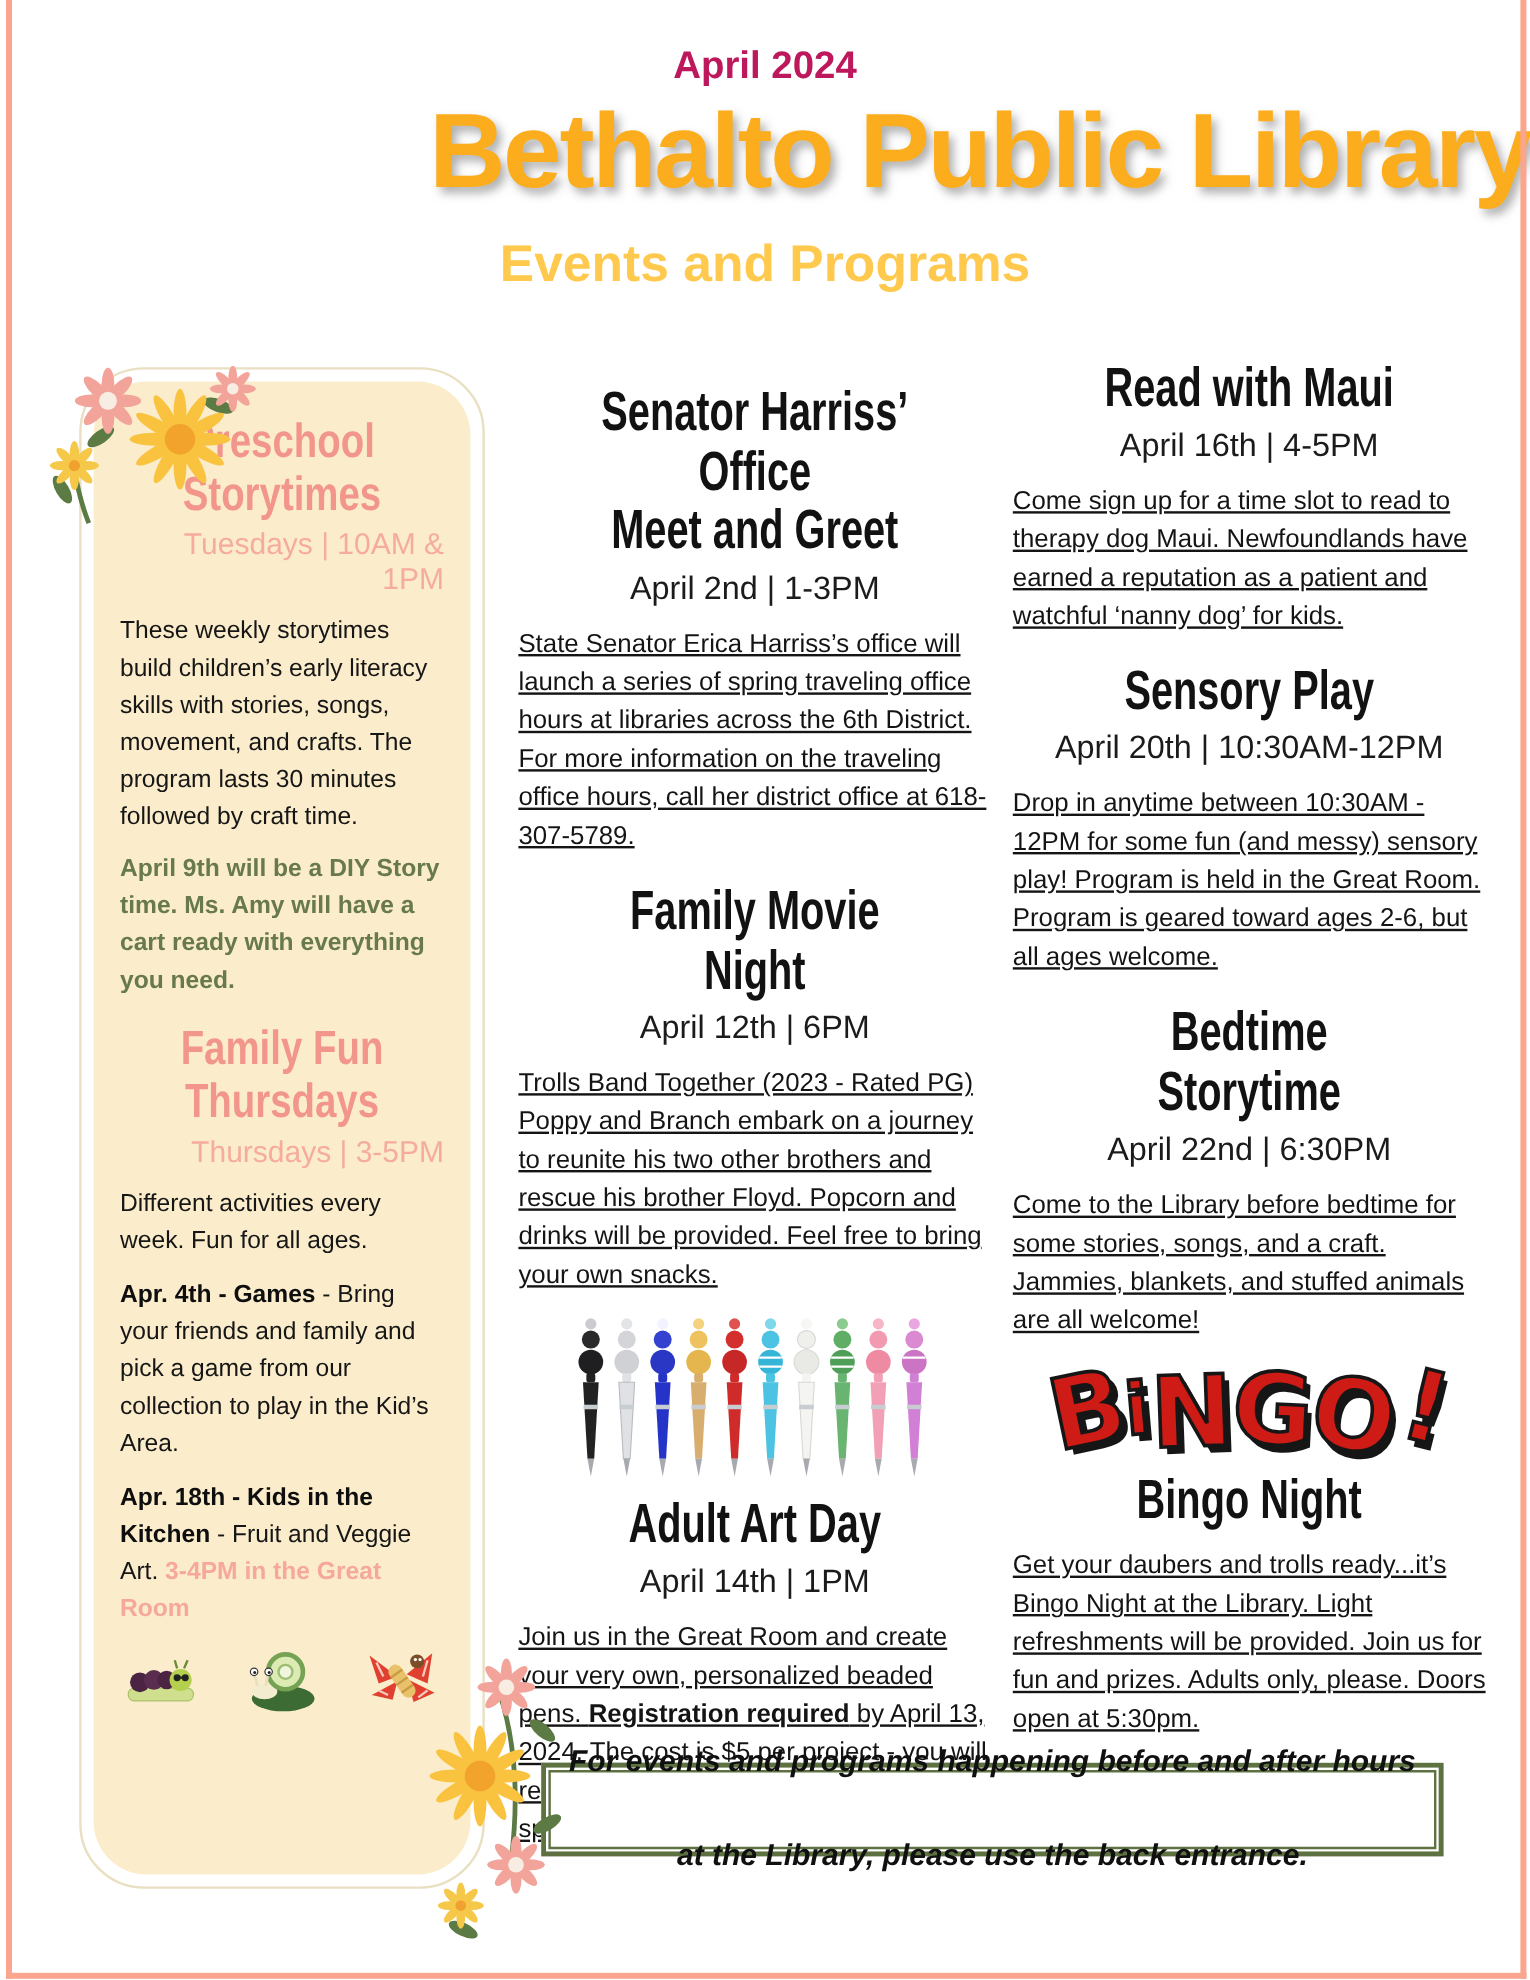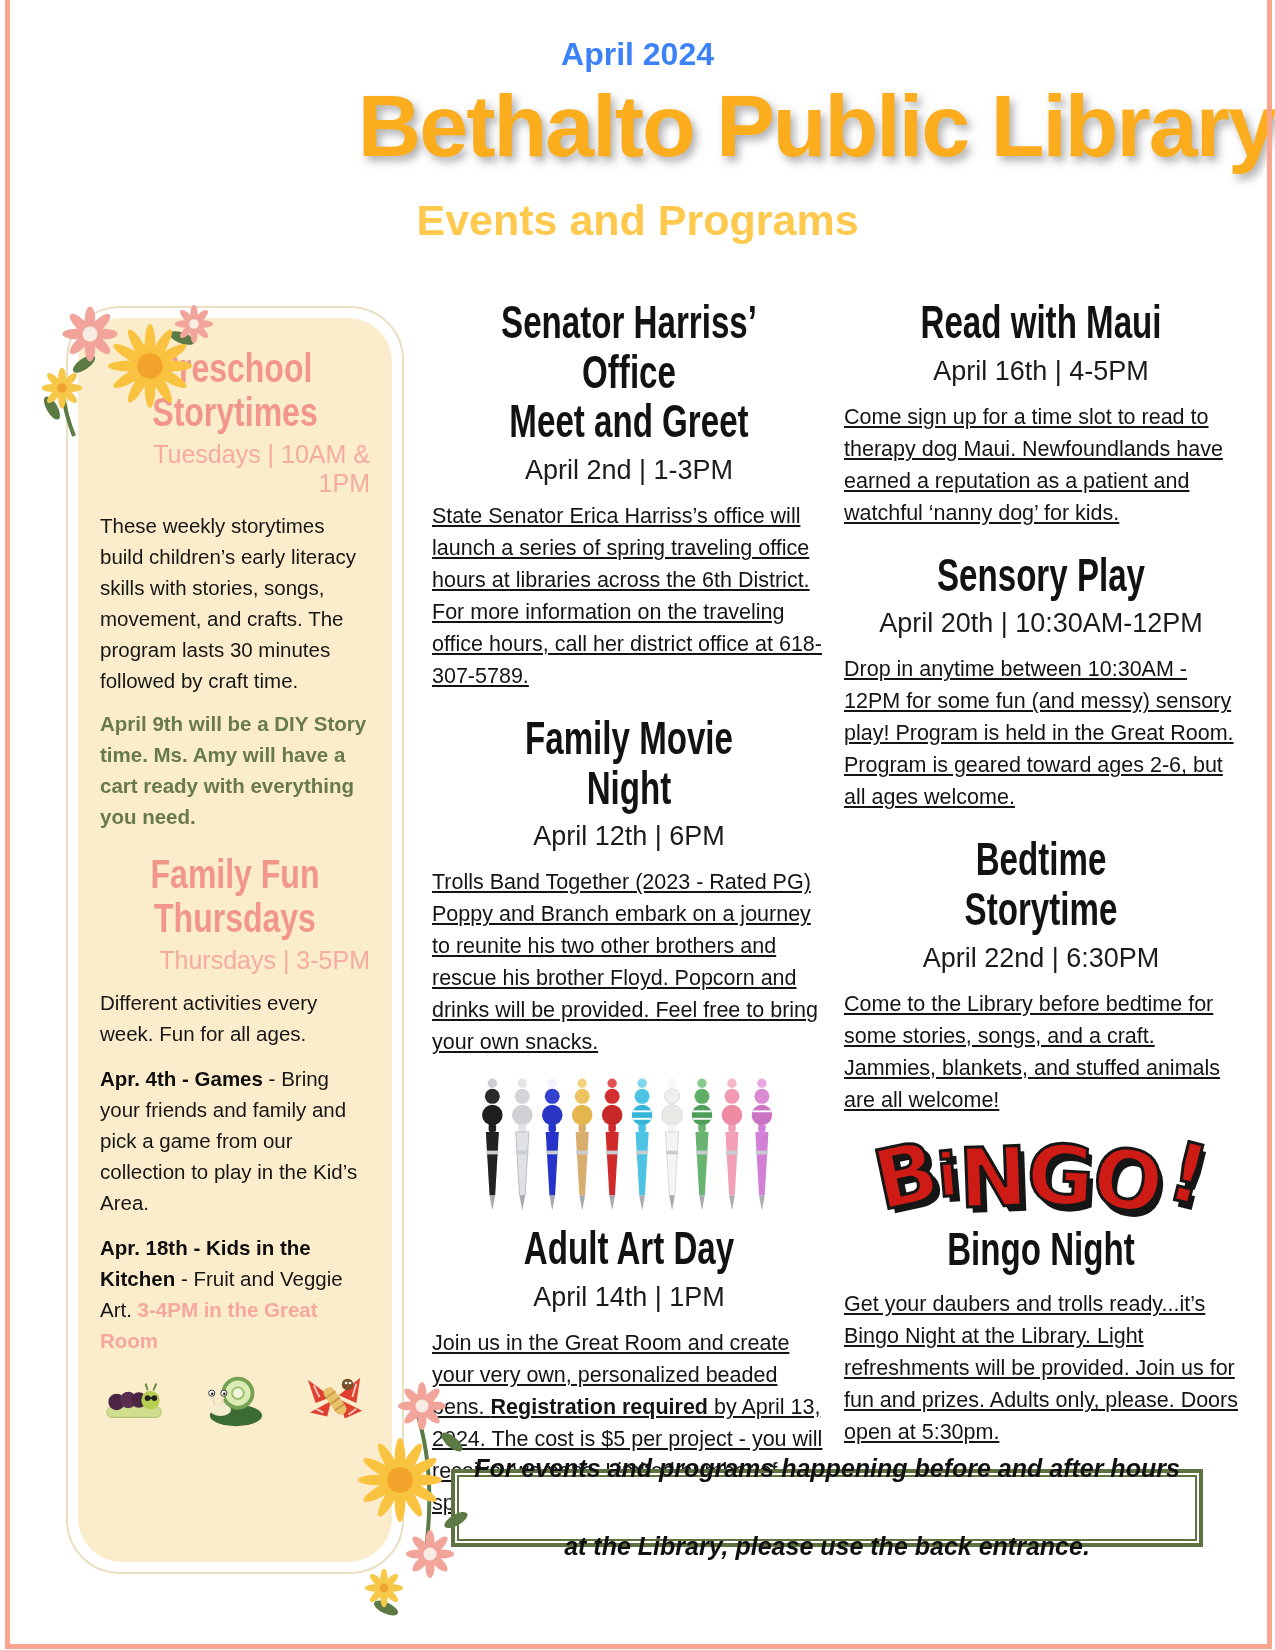--- a/index.html
+++ b/index.html
@@ -4,21 +4,21 @@
 <style>
   html,body{margin:0;padding:0;background:#ffffff;}
   .page{position:relative;width:1275px;height:1650px;background:#fff;overflow:hidden;
         font-family:"Liberation Sans", sans-serif;}
   .frame{position:absolute;left:5px;top:0;right:3px;bottom:1px;
          border-left:5px solid #FAA68E;border-right:5px solid #FAA68E;border-bottom:5px solid #FAA68E;
          pointer-events:none;z-index:60;}
 
   
   .hdr-month{position:absolute;top:36px;left:0;width:100%;text-align:center;
-             font-size:32px;font-weight:bold;color:#3b82f6;}
+             font-size:32px;font-weight:bold;color:#be185d;}
   .hdr-title{position:absolute;top:74px;left:0;width:100%;text-align:right;
              font-size:88px;font-weight:bold;color:#FCAD1E;letter-spacing:-2px;line-height:1.18;
              text-shadow:4px 5px 8px rgba(110,110,110,.55);}
   .hdr-sub{position:absolute;top:196px;left:0;width:100%;text-align:center;
            font-size:43px;font-weight:bold;color:#FFC94D;}
 
   
   .card{position:absolute;left:66px;top:306px;width:334px;height:1264px;
         background:#fff;border:2px solid #EADFC2;border-radius:54px;}
   .card-inner{position:absolute;left:10px;right:10px;top:10px;bottom:10px;
@@ -32,21 +32,21 @@
   .mt-sect{margin-top:20px;}
   .event{margin-top:14px;}
   .event b{color:#0e0e0e;}
   .pink-hl{color:#F5A89B;font-weight:bold;}
   .fruit-row{display:flex;justify-content:space-between;align-items:center;
              margin:10px 4px 0 4px;height:66px;}
   .fruit-row svg{width:62px;height:62px;}
 
   
   .col{position:absolute;top:298px;}
-  .col-mid{left:432px;width:394px;}
+  .col-mid{left:432px;width:394px;margin-top:20px;}
   .col-right{left:844px;width:394px;}
   .sec-title{font-weight:bold;font-size:46px;line-height:1.08;color:#121212;
              text-align:center;transform:scaleX(.72);margin:0;}
   .sec-date{font-size:27px;color:#1b1b1b;text-align:center;margin:8px 0 0;}
   .sec-body{font-size:21.5px;line-height:32px;color:#141414;margin:14px 0 0;text-align:left;text-decoration:underline;}
   .gap-lg{margin-top:22px;}
   .pens-wrap{text-align:center;margin:14px 0 2px;}
   .pens-wrap svg{width:330px;height:146px;}
 
   

